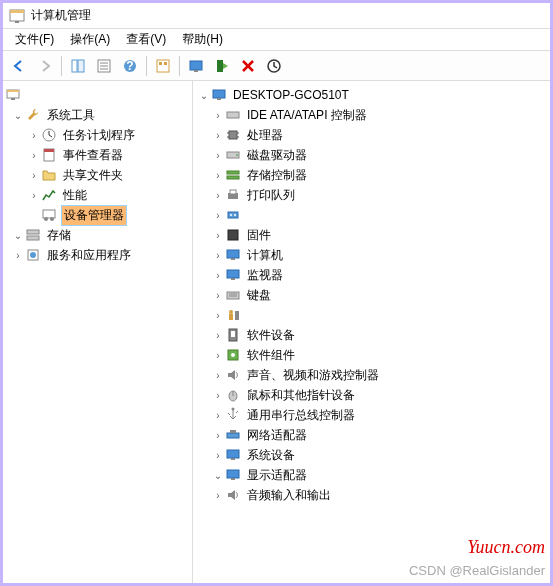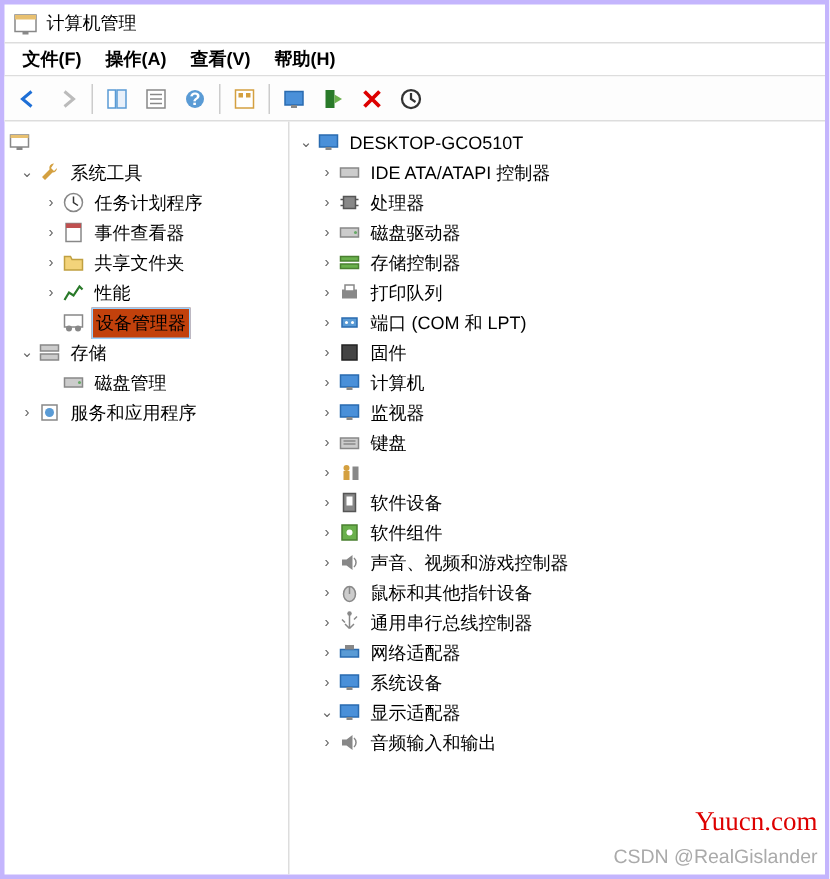--- a/index.html
+++ b/index.html
@@ -1,34 +1,34 @@
 <!DOCTYPE html>
 <html><head>
 <meta charset="utf-8">
 <style>
 * { box-sizing: border-box; font-family: "Microsoft YaHei", "Segoe UI", sans-serif; font-size: 12px; }
 body { margin: 0; background: #fff; width: 553px; height: 586px; overflow: hidden; position: relative; }
 .window { border: 3px solid #c4b5fd; width: 553px; height: 586px; display: flex; flex-direction: column; }
 .titlebar { height: 26px; display: flex; align-items: center; padding: 0 6px; border-bottom: 1px solid #ddd; }
 .titlebar .icon { width: 16px; height: 16px; margin-right: 6px; }
-.menubar { height: 22px; display: flex; align-items: flex-end; padding: 0 4px; border-bottom: 1px solid #ddd; font-weight: bold; }
+.menubar { height: 22px; display: flex; align-items: flex-end; padding: 0 4px; border-bottom: 1px solid #ddd; }
 .menu-item { padding: 2px 8px; cursor: default; }
 .toolbar { height: 30px; display: flex; align-items: center; padding: 0 4px; background: #fdfdfd; border-bottom: 1px solid #ddd; gap: 2px; }
 .tbtn { width: 24px; height: 24px; display: flex; align-items: center; justify-content: center; border: 1px solid transparent; }
 .sep { width: 1px; height: 20px; background: #ccc; margin: 0 2px; }
 .body { flex: 1; display: flex; }
 .left-pane { width: 190px; border-right: 1px solid #ddd; padding: 4px 0; overflow: hidden; }
 .right-pane { flex: 1; padding: 4px 0; overflow: hidden; }
 .node { display: flex; align-items: center; height: 20px; white-space: nowrap; cursor: default; }
 .expander { width: 14px; height: 14px; display: flex; align-items: center; justify-content: center; color: #666; font-size: 10px; }
 .node-icon { width: 16px; height: 16px; margin-right: 4px; display: flex; align-items: center; justify-content: center; }
 .node-label { padding: 1px 2px; }
-.selected .node-label { background: #c2410c; border: 1px solid #99d1ff; }
+.selected .node-label { background: #fdba74; border: 1px solid #99d1ff; }
 .highlighted .node-label { background: #ffff66; }
-.watermark1 { position: absolute; right: 8px; bottom: 28px; color: #d00; font-family: Georgia, serif; font-size: 18px; }
+.watermark1 { position: absolute; right: 8px; bottom: 28px; color: #d00; font-family: Georgia, serif; font-size: 18px; font-style: italic; }
 .watermark2 { position: absolute; right: 8px; bottom: 8px; color: #aaa; font-size: 13px; }
 svg { width: 16px; height: 16px; }
 </style>
 </head>
 <body>
 
 <div class="window">
   <div class="titlebar">
     <span class="icon">
       <svg viewBox="0 0 16 16">
@@ -184,29 +184,20 @@
       <div class="node" style="padding-left:8px">
         <span class="expander">⌄</span>
         <span class="node-icon">
             <svg viewBox="0 0 16 16">
               <rect x="2" y="3" width="12" height="4" fill="#ccc" stroke="#888"></rect>
               <rect x="2" y="9" width="12" height="4" fill="#ccc" stroke="#888"></rect>
             </svg>
           </span>
         <span class="node-label">存储</span>
       </div>
-      <div class="node" style="padding-left:38px">
-        <span class="node-icon">
-            <svg viewBox="0 0 16 16">
-              <rect x="2" y="5" width="12" height="6" fill="#ccc" stroke="#888"></rect>
-              <circle cx="12" cy="8" r="1" fill="#6a6"></circle>
-            </svg>
-          </span>
-        <span class="node-label">磁盘管理</span>
-      </div>
       <div class="node" style="padding-left:8px">
         <span class="expander">›</span>
         <span class="node-icon">
             <svg viewBox="0 0 16 16">
               <rect x="3" y="3" width="10" height="10" fill="#fff" stroke="#888"></rect>
               <circle cx="8" cy="8" r="3" fill="#5a9bd5"></circle>
             </svg>
           </span>
         <span class="node-label">服务和应用程序</span>
       </div>
@@ -277,21 +268,20 @@
         </div>
       <div class="node" style="padding-left:18px">
           <span class="expander">›</span>
           <span class="node-icon">
             <svg viewBox="0 0 16 16">
               <rect x="3" y="5" width="10" height="6" fill="#5a9bd5" stroke="#2a6bb0"></rect>
               <circle cx="6" cy="8" r="1" fill="#fff"></circle>
               <circle cx="10" cy="8" r="1" fill="#fff"></circle>
             </svg>
           </span>
-          <span class="node-label">端口 (COM 和 LPT)</span>
         </div>
       <div class="node" style="padding-left:18px">
           <span class="expander">›</span>
           <span class="node-icon">
             <svg viewBox="0 0 16 16">
               <rect x="3" y="3" width="10" height="10" fill="#444" stroke="#222"></rect>
             </svg>
           </span>
           <span class="node-label">固件</span>
         </div>

